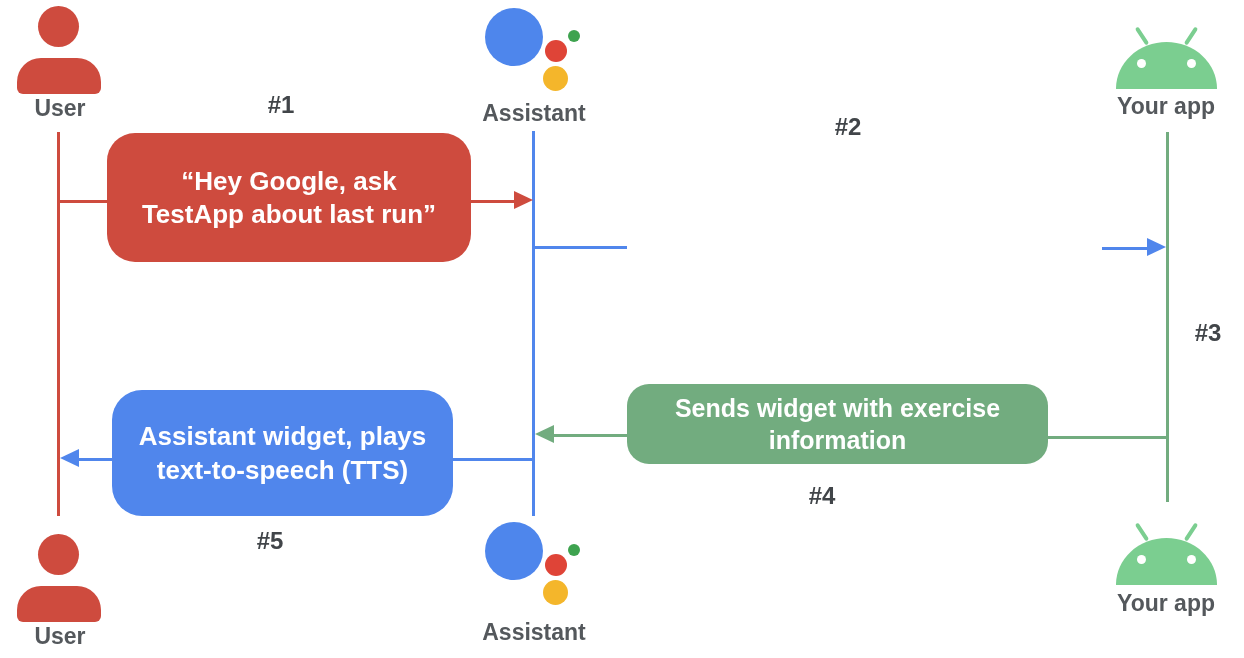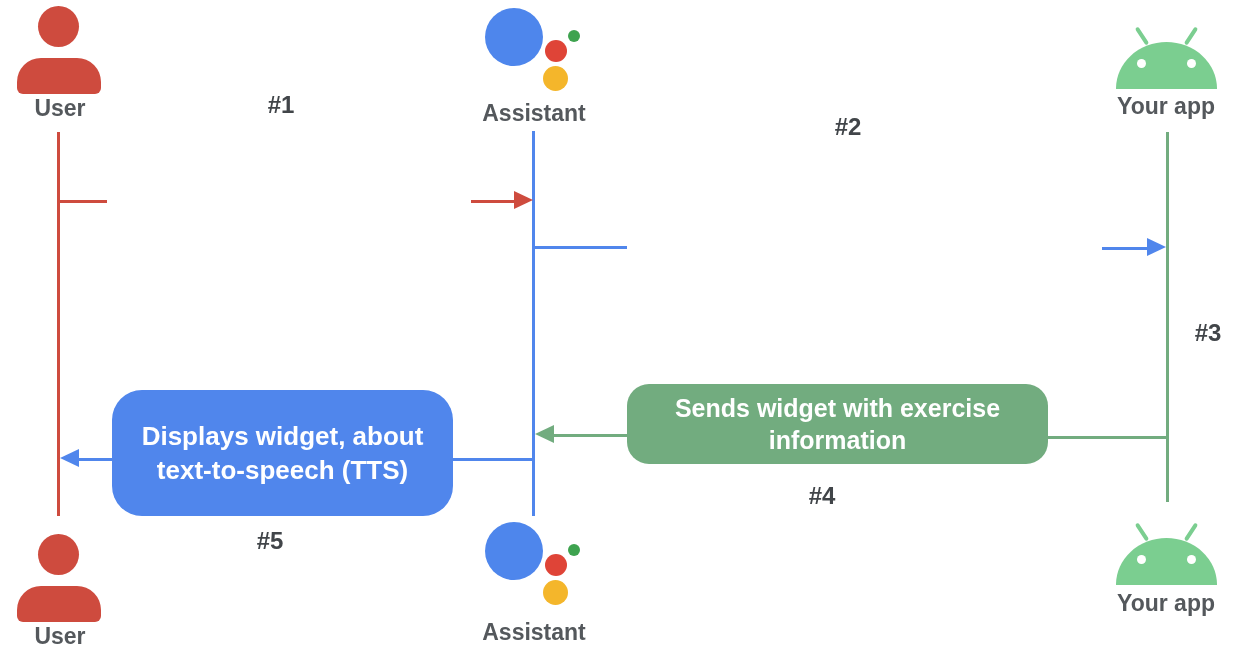--- a/index.html
+++ b/index.html
@@ -50,20 +50,24 @@
 </head>
 <body>
 
 <div class="diagram">
 
   <div class="vline bg-red" style="left:57px;top:132px;height:384px"></div>
   <div class="vline bg-blue" style="left:532px;top:131px;height:385px"></div>
   <div class="vline bg-green" style="left:1166px;top:132px;height:370px"></div>
 
   <div class="hline bg-red" style="left:59px;top:200px;width:48px"></div>
+  <div class="msg red" style="left:107px;top:133px;width:364px;height:129px">
+    <span>“Hey Google, ask
+TestApp about last run”</span>
+  </div>
   <div class="hline bg-red" style="left:471px;top:200px;width:44px"></div>
   <div class="arr arr-r t-red" style="left:514px;top:191px"></div>
   <div class="step" style="left:281px;top:91px">#1</div>
 
   <div class="hline bg-blue" style="left:535px;top:246px;width:92px"></div>
   <div class="hline bg-blue" style="left:1102px;top:247px;width:46px"></div>
   <div class="arr arr-r t-blue" style="left:1147px;top:238px"></div>
   <div class="step" style="left:848px;top:113px">#2</div>
 
   <div class="step" style="left:1208px;top:319px">#3</div>
@@ -72,21 +76,21 @@
   <div class="msg green" style="left:627px;top:384px;width:421px;height:80px">
     <span>Sends widget with exercise
 information</span>
   </div>
   <div class="hline bg-green" style="left:553px;top:434px;width:75px"></div>
   <div class="arr arr-l t-green" style="left:535px;top:425px"></div>
   <div class="step" style="left:822px;top:482px">#4</div>
 
   <div class="hline bg-blue" style="left:452px;top:458px;width:81px"></div>
   <div class="msg blue" style="left:112px;top:390px;width:341px;height:126px">
-    <span>Displays widget, about
+    <span>Assistant widget, plays
 text-to-speech (TTS)</span>
   </div>
   <div class="hline bg-blue" style="left:79px;top:458px;width:34px"></div>
   <div class="arr arr-l t-blue" style="left:60px;top:449px"></div>
   <div class="step" style="left:270px;top:527px">#5</div>
 
   <div class="person" style="left:17px;top:6px">
     <span class="head"></span>
     <span class="torso"></span>
   </div>

